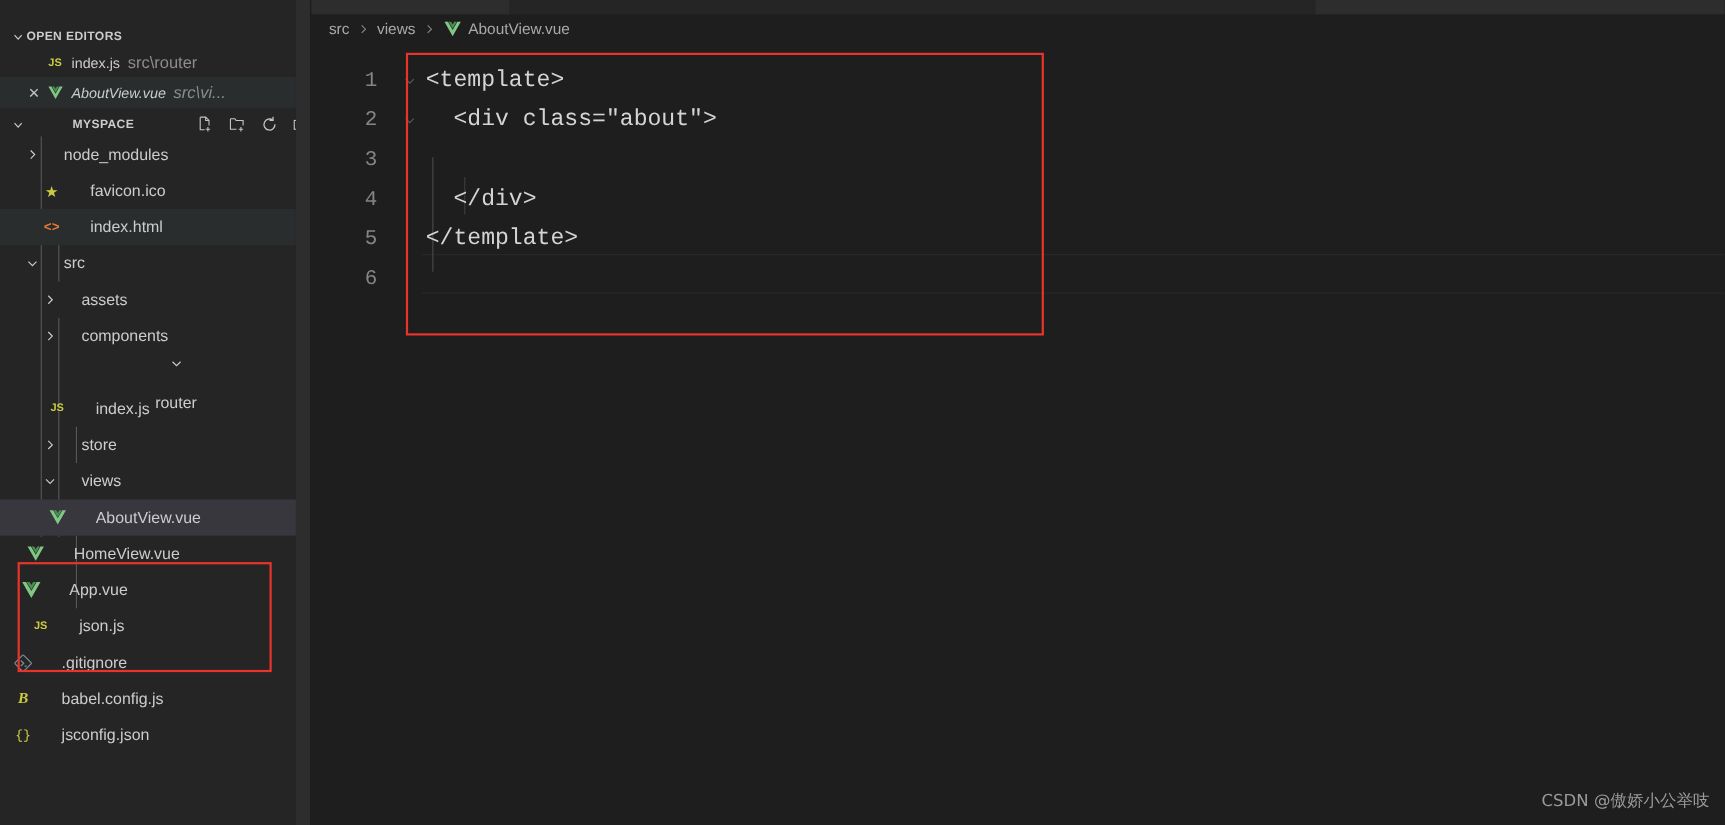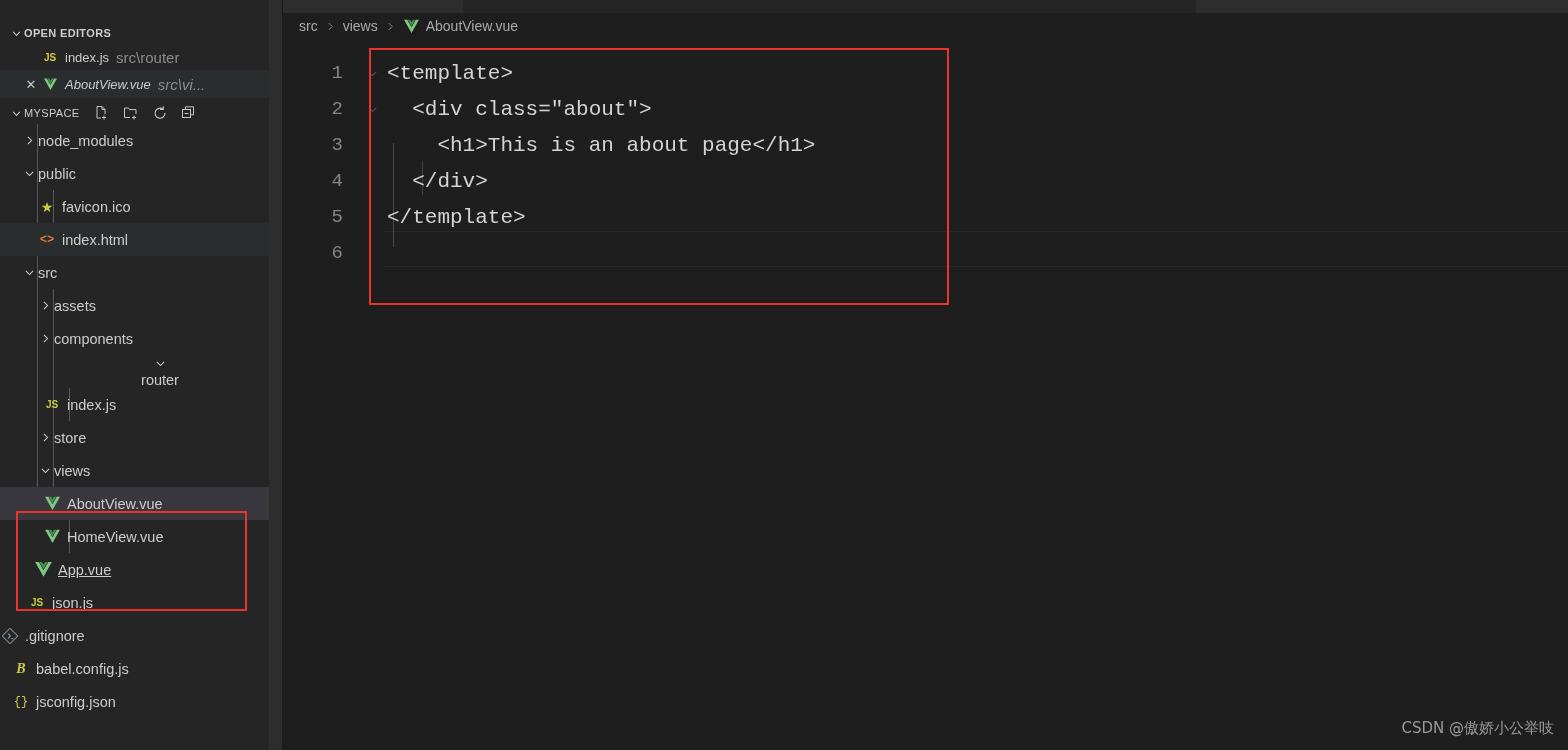--- a/index.html
+++ b/index.html
@@ -70,41 +70,42 @@
   .oe-name.italic { font-style: italic; }
   .oe-desc { color: #8c8c8c; font-size: 15px; margin-left: 7px; font-style: italic; }
   .oe-desc.up { font-style: normal; }
 
   
   #explorer-header {
     display: flex; align-items: center;
     height: 22px;
     margin-top: 4px;
     padding-left: 8px;
-    color: #cccccc; font-size: 11px; font-weight: normal; letter-spacing: .35px;
+    color: #cccccc; font-size: 11px; font-weight: bold; letter-spacing: .35px; justify-content: space-between;
   }
   #explorer-title { flex: 0 0 auto; }
   #explorer-actions {
     margin-left: 14px;
     display: flex; align-items: center; gap: 11px;
   }
   .act-icon {
     width: 18px; height: 18px;
     display: flex; align-items: center; justify-content: center;
     color: #c5c5c5;
   }
 
   #tree { position: relative; }
   .tree-row {
     height: 33px;
     display: flex; align-items: center;
     font-size: 14.5px;
     color: #cccccc;
     white-space: nowrap;
     position: relative;
+    gap: 20px;
   }
   .tree-row.selected { background: #37373d; }
   .tree-row.highlight { background: #2a2d2e; }
   .chev {
     width: 17px; flex: 0 0 17px;
     display: flex; align-items: center; justify-content: center;
     color: #cccccc;
   }
   .guide {
     position: absolute;
@@ -334,28 +335,20 @@
 
       <div class="tree-row" style="padding-left:21px;">
         <span class="chev">
           <svg width="13" height="13" viewBox="0 0 16 16" fill="none" stroke="#cccccc" stroke-width="1.3">
             <polyline points="6,3.5 10.5,8 6,12.5"></polyline>
           </svg>
         </span>
         <span class="lbl">node_modules</span>
       </div>
 
-      <div class="tree-row" style="padding-left:21px;">
-        <span class="chev">
-          <svg width="13" height="13" viewBox="0 0 16 16" fill="none" stroke="#cccccc" stroke-width="1.3">
-            <polyline points="3.5,6 8,10.5 12.5,6"></polyline>
-          </svg>
-        </span>
-        <span class="lbl">public</span>
-      </div>
 
       <div class="tree-row" style="padding-left:37px;">
         <span class="file-icon">
           <span class="icon-star">★</span>
         </span>
         <span class="lbl">favicon.ico</span>
       </div>
 
       <div class="tree-row highlight" style="padding-left:37px;">
         <span class="file-icon">
@@ -430,52 +423,52 @@
           <span class="icon-vue">
             <svg width="17" height="15" viewBox="0 0 24 21">
               <path d="M1.5 1 L6 1 L12 11.5 L18 1 L22.5 1 L12 19.5 Z" fill="#81c784"></path>
               <path d="M6.8 1 L10 1 L12 4.5 L14 1 L17.2 1 L12 10 Z" fill="#4a8f52"></path>
             </svg>
           </span>
         </span>
         <span class="lbl">AboutView.vue</span>
       </div>
 
-      <div class="tree-row" style="padding-left:42px;">
+      <div class="tree-row" style="padding-left:22px;">
         <span class="file-icon">
           <span class="icon-vue">
             <svg width="17" height="15" viewBox="0 0 24 21">
               <path d="M1.5 1 L6 1 L12 11.5 L18 1 L22.5 1 L12 19.5 Z" fill="#81c784"></path>
               <path d="M6.8 1 L10 1 L12 4.5 L14 1 L17.2 1 L12 10 Z" fill="#4a8f52"></path>
             </svg>
           </span>
         </span>
         <span class="lbl">HomeView.vue</span>
       </div>
 
-      <div class="tree-row" style="padding-left:33px;text-decoration:underline;">
+      <div class="tree-row" style="padding-left:18px;">
         <span class="file-icon">
           <span class="icon-vue">
             <svg width="19" height="17" viewBox="0 0 24 21">
               <path d="M1.5 1 L6 1 L12 11.5 L18 1 L22.5 1 L12 19.5 Z" fill="#81c784"></path>
               <path d="M6.8 1 L10 1 L12 4.5 L14 1 L17.2 1 L12 10 Z" fill="#4a8f52"></path>
             </svg>
           </span>
         </span>
         <span class="lbl">App.vue</span>
       </div>
 
       <div class="tree-row" style="padding-left:27px;">
         <span class="file-icon">
           <span class="icon-js">JS</span>
         </span>
         <span class="lbl">json.js</span>
       </div>
 
-      <div class="tree-row" style="">
+      <div class="tree-row" style="padding-left:11px;">
         <span class="file-icon">
           <svg width="16" height="16" viewBox="0 0 16 16">
             <rect x="2.5" y="2.5" width="11" height="11" transform="rotate(45 8 8)" fill="none" stroke="#7d8b94" stroke-width="1.1"></rect>
             <path d="M6 5.5 L8.5 8 L6 10.5" fill="none" stroke="#7d8b94" stroke-width="1.2"></path>
             <path d="M9.3 10.6 H11.3" stroke="#7d8b94" stroke-width="1.2"></path>
           </svg>
         </span>
         <span class="lbl">.gitignore</span>
       </div>
 
@@ -556,21 +549,20 @@
           <svg width="13" height="13" viewBox="0 0 16 16" fill="none" stroke="#5a5a5a" stroke-width="1.3">
             <polyline points="3.5,6 8,10.5 12.5,6"></polyline>
           </svg>
         </span>
         <span class="ctext">  &lt;div class="about"&gt;</span>
       </div>
 
       <div class="code-line">
         <span class="ln">3</span>
         <span class="fold"></span>
-        <span class="ctext">    &lt;h1&gt;This is an about page&lt;/h1&gt;</span>
       </div>
 
       <div class="code-line">
         <span class="ln">4</span>
         <span class="fold"></span>
         <span class="ctext">  &lt;/div&gt;</span>
       </div>
 
       <div class="code-line">
         <span class="ln">5</span>

